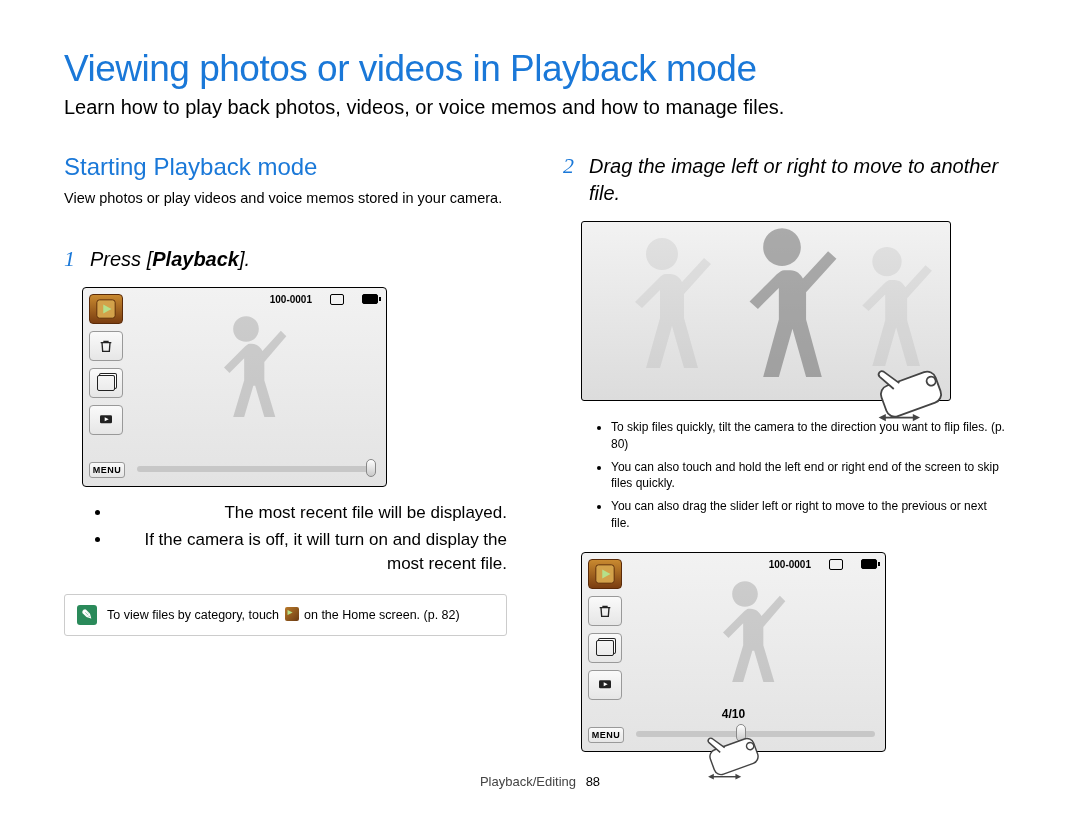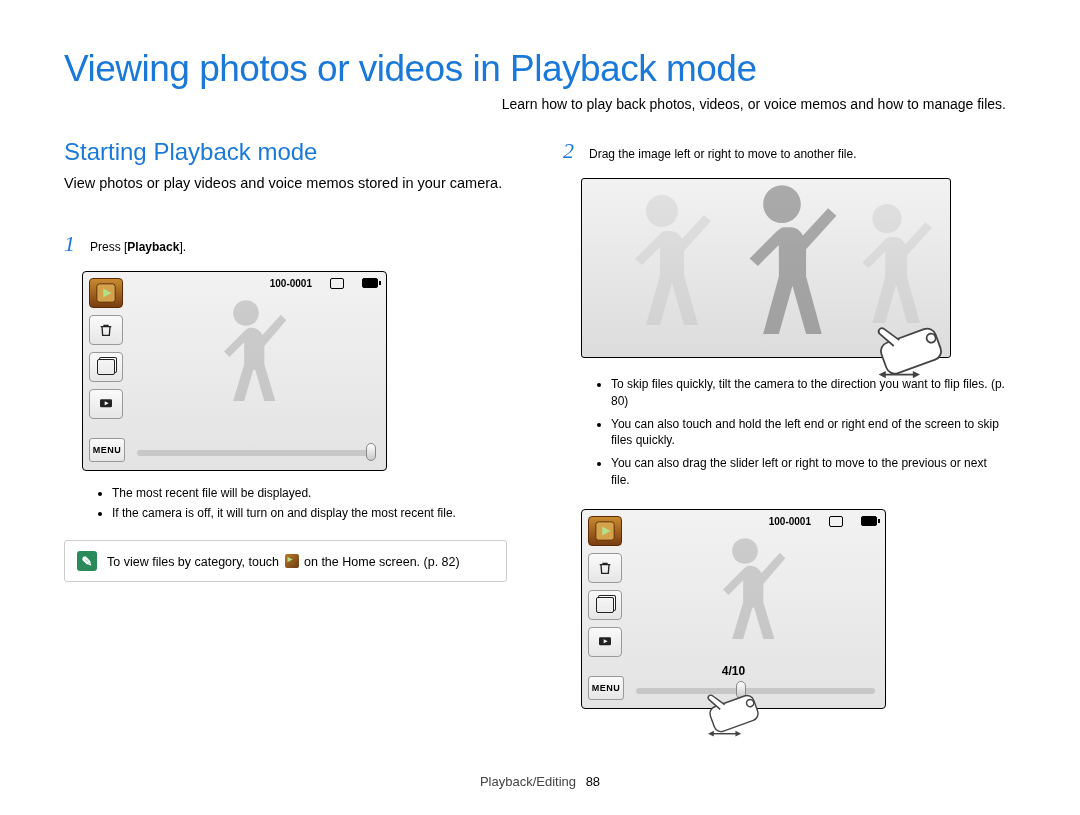--- a/index.html
+++ b/index.html
@@ -1,46 +1,46 @@
 <!DOCTYPE html>
 <html><head>
 <meta charset="utf-8">
 <style>
   * { box-sizing: border-box; margin: 0; padding: 0; }
   html, body { width: 1080px; height: 815px; background: #fff; font-family: Arial, Helvetica, sans-serif; color: #000; }
   .page { padding: 48px 74px 30px 64px; position: relative; height: 100%; }
   .page-title { font-size: 37px; color: #1a78d8; font-weight: 400; letter-spacing: -0.5px; margin-bottom: 6px; }
-  .page-subtitle { font-size: 14px; color: #000; margin-bottom: 26px; text-align: right; }
+  .page-subtitle { font-size: 20px; color: #000; margin-bottom: 34px; }
   .columns { display: flex; gap: 56px; }
   .col { flex: 1 1 0; }
   .section-title { font-size: 24px; color: #1a78d8; font-weight: 400; margin-bottom: 8px; }
   .section-desc { font-size: 14.5px; line-height: 1.35; margin-bottom: 37px; }
   .step { margin-bottom: 14px; display: flex; align-items: baseline; gap: 10px; }
   .step-num { font-family: Georgia, 'Times New Roman', serif; font-style: italic; font-size: 22px; color: #1a78d8; font-weight: 400; min-width: 16px; }
-  .step-text { font-size: 12px; line-height: 1.35; }
+  .step-text { font-size: 20px; line-height: 1.35; font-style: italic; }
   .bold { font-weight: bold; }
 
-  .bullets { list-style: disc; padding-left: 48px; font-size: 12px; line-height: 1.4; margin-top: 14px; margin-bottom: 18px; }
+  .bullets { list-style: disc; padding-left: 48px; font-size: 17px; line-height: 1.4; margin-top: 14px; margin-bottom: 18px; text-align: right; }
   .bullets li { margin-bottom: 4px; }
 
   .bullets-right { list-style: disc; padding-left: 48px; font-size: 12px; line-height: 1.4; margin-top: 18px; margin-bottom: 20px; }
   .bullets-right li { margin-bottom: 6px; }
 
   .note-box { border: 1px solid #ccc; border-radius: 3px; padding: 10px 12px; display: flex; align-items: center; gap: 10px; font-size: 12.5px; background: #fff; }
   .note-icon { width: 20px; height: 20px; border-radius: 3px; background: #2a8a5a; color: #fff; display: flex; align-items: center; justify-content: center; font-weight: bold; font-size: 13px; flex-shrink: 0; }
   .album-icon-inline { display: inline-block; width: 14px; height: 14px; background: linear-gradient(135deg,#b97a2a,#6b3a12); border-radius: 2px; position: relative; vertical-align: -2px; margin: 0 2px; }
   .album-icon-inline::after { content:"▸"; position:absolute; left:3px; top:-1px; font-size:10px; color:#b5e08a; }
 
   
   .lcd { width: 305px; height: 200px; border: 1px solid #000; border-radius: 4px; background: linear-gradient(#f2f2f2, #e3e3e3); position: relative; margin: 6px 0 2px 18px; overflow: hidden; }
   .lcd .sidebar { position: absolute; left: 6px; top: 6px; width: 34px; display: flex; flex-direction: column; gap: 7px; }
   .lcd .icon-btn { width: 34px; height: 30px; border: 1px solid #999; border-radius: 4px; background: linear-gradient(#fafafa,#e6e6e6); display: flex; align-items: center; justify-content: center; font-size: 15px; color: #222; }
   .lcd .icon-btn.play { background: linear-gradient(#c98a30,#7a3d10); border-color:#5a2a08; }
   .lcd .icon-btn.play svg { width:22px; height:22px; }
-  .lcd .menu-btn { width: 36px; height: 24px; border: 1px solid #999; border-radius: 3px; background: linear-gradient(#fafafa,#e6e6e6); display: flex; align-items: center; justify-content: center; font-size: 9px; font-weight: bold; letter-spacing: 0.5px; position: absolute; left: 6px; bottom: 8px; }
+  .lcd .menu-btn { width: 36px; height: 16px; border: 1px solid #999; border-radius: 3px; background: linear-gradient(#fafafa,#e6e6e6); display: flex; align-items: center; justify-content: center; font-size: 9px; font-weight: bold; letter-spacing: 0.5px; position: absolute; left: 6px; bottom: 8px; }
   .lcd .slider-track { position: absolute; left: 54px; right: 10px; bottom: 14px; height: 6px; background: #c7c7c7; border-radius: 3px; }
   .lcd .slider-knob { position: absolute; width: 10px; height: 18px; border-radius: 5px; background: linear-gradient(#fff, #c9c9c9); border: 1px solid #888; top: -7px; }
   .lcd .status { position: absolute; right: 8px; top: 6px; font-size: 10px; font-weight: bold; display: flex; align-items: center; gap: 18px; }
   .lcd .status .sq { width: 14px; height: 11px; border: 1.5px solid #000; border-radius: 2px; position: relative; }
   .lcd .status .batt { width: 16px; height: 10px; border: 1.5px solid #000; border-radius: 2px; position: relative; background:#000; }
   .lcd .status .batt::after { content:""; position:absolute; right:-4px; top:2px; width:2px; height:4px; background:#000; }
   .lcd .boy { position: absolute; left: 50%; transform: translateX(-40%); bottom: 28px; width: 110px; }
   .lcd .boy svg { width: 100%; height: auto; opacity: 0.35; }
   .lcd .counter { position:absolute; left:50%; bottom:30px; transform:translateX(-50%); font-size:12px; font-weight:bold; color:#000; }
 

